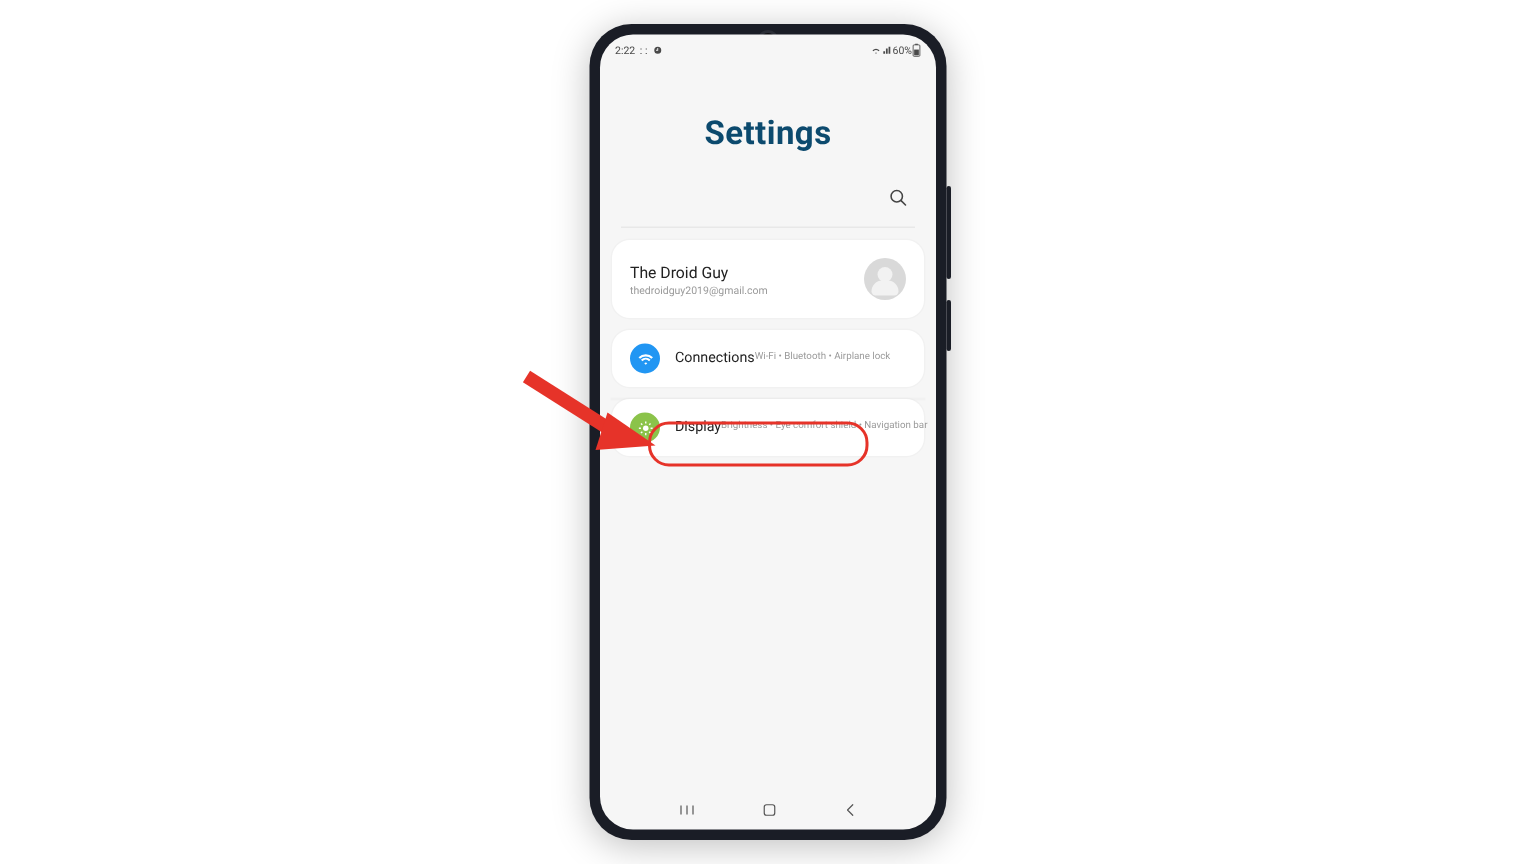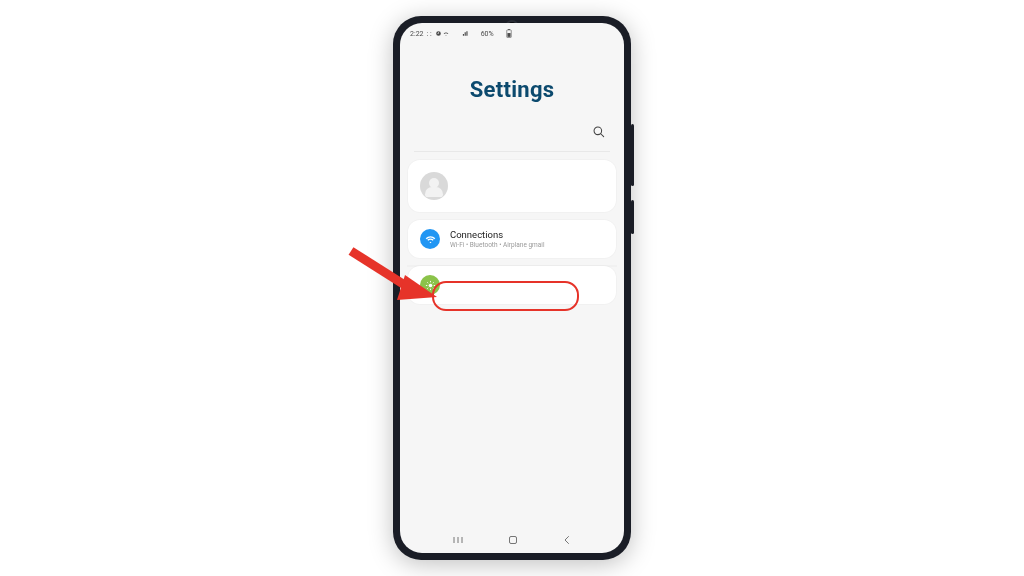--- a/index.html
+++ b/index.html
@@ -2,41 +2,41 @@
 <html><head>
 <meta charset="utf-8">
 <style>
   html,body{margin:0;padding:0;width:1024px;height:576px;background:#fff;font-family:-apple-system,BlinkMacSystemFont,"Segoe UI",Roboto,Arial,sans-serif;overflow:hidden;position:relative}
   .phone{position:absolute;left:393px;top:16px;width:238px;height:544px;background:#1a1d26;border-radius:28px;box-shadow:0 4px 24px rgba(0,0,0,.25)}
   .side-btn{position:absolute;right:-3px;background:#1a1d26;border-radius:2px}
   .side-btn.vol{top:108px;width:3px;height:62px}
   .side-btn.pwr{top:184px;width:3px;height:34px}
   .screen{position:absolute;left:7px;top:7px;right:7px;bottom:7px;background:#f6f6f6;border-radius:22px;overflow:hidden;display:flex;flex-direction:column}
   .camera{position:absolute;left:50%;top:4px;transform:translateX(-50%);width:10px;height:10px;background:#0b0c10;border-radius:50%;border:2px solid #2a2d36}
-  .status-bar{display:flex;justify-content:flex-start;align-items:center;font-size:7px;color:#4a4a4a;padding:4px 10px 0;height:14px}
+  .status-bar{display:flex;justify-content:space-between;align-items:center;font-size:7px;color:#4a4a4a;padding:4px 10px 0;height:14px}
   .sb-left{display:flex;gap:3px;align-items:center}
-  .sb-right{display:flex;gap:12px;align-items:center}
+  .sb-right{display:flex;gap:0;align-items:center}
   .header{text-align:center;padding:36px 0 22px}
   .header-title{font-size:22px;font-weight:700;color:#0c4a6e;letter-spacing:.3px}
   .search-row{display:flex;justify-content:flex-end;padding:0 18px 8px}
   .divider{height:1px;background:#e8e8e8;margin:0 14px}
   .content{flex:1;overflow:hidden;padding:8px 8px 0}
   .card{background:#fff;border-radius:12px;margin-bottom:8px;box-shadow:0 0 0 1px rgba(0,0,0,.02)}
   .account{display:flex;align-items:center;padding:12px 12px}
   .account-txt{flex:1}
   .acct-name{font-size:10.5px;color:#222;margin-bottom:2px}
   .acct-mail{font-size:7px;color:#9a9a9a}
   .avatar{width:28px;height:28px;min-width:28px;background:#d9d9d9;border-radius:50%;position:relative}
   .avatar::before{content:"";position:absolute;left:50%;top:6px;transform:translateX(-50%);width:10px;height:10px;background:#f2f2f2;border-radius:50%}
   .avatar::after{content:"";position:absolute;left:50%;bottom:3px;transform:translateX(-50%);width:18px;height:10px;background:#f2f2f2;border-radius:10px 10px 4px 4px}
   .row{display:flex;align-items:center;padding:9px 12px;position:relative}
   .row + .row::before{content:"";position:absolute;left:40px;right:12px;top:0;height:1px;background:#f0f0f0}
   .icn{width:20px;height:20px;min-width:20px;border-radius:50%;display:flex;align-items:center;justify-content:center;margin-right:10px}
   .icn svg{width:11px;height:11px;fill:#fff}
-  .row-txt{display:flex;flex-direction:column;min-width:0}
+  .row-txt{display:flex;flex-direction:row;min-width:0}
   .row-title{font-size:9.5px;color:#222;line-height:1.25}
   .row-sub{font-size:6.5px;color:#9a9a9a;line-height:1.3;white-space:nowrap}
   .nav-bar{height:26px;display:flex;justify-content:space-around;align-items:center;padding:0 30px}
   .highlight-oval{position:absolute;border:2.5px solid #e63329;border-radius:14px;pointer-events:none}
   .arrow{position:absolute;pointer-events:none}
   .arrow-line{stroke:#e63329;stroke-width:9;fill:none}
   .arrow-head{fill:#e63329}
 </style>
 </head>
 <body>
@@ -89,33 +89,37 @@
             <circle cx="10" cy="10" r="6.5" fill="none" stroke="#444" stroke-width="1.8"></circle>
             <line x1="15" y1="15" x2="20" y2="20" stroke="#444" stroke-width="1.8" stroke-linecap="round"></line>
           </svg>
       </span>
     </div>
     <div class="divider"></div>
 
     <div class="content">
 
       <div class="card account">
+        <div class="account-txt">
+          <div class="acct-name">The Droid Guy</div>
+          <div class="acct-mail">thedroidguy2019@gmail.com</div>
+        </div>
         <div class="avatar"></div>
       </div>
 
       <div class="card">
         <div class="row" id="row-connections">
           <div class="icn" style="background:#2196f3">
               <svg viewBox="0 0 24 24">
                 <path d="M12 20l-2.2-2.2a3.2 3.2 0 014.4 0zM5 12.6a10 10 0 0114 0l-2.2 2.2a7 7 0 00-9.6 0zM1.5 9a15 15 0 0121 0l-2.2 2.2a12 12 0 00-16.6 0z"></path>
               </svg>
             </div>
           <div class="row-txt">
             <div class="row-title">Connections</div>
-            <div class="row-sub">Wi-Fi  •  Bluetooth  •  Airplane gmail</div>
+            <div class="row-sub">Wi-Fi  •  Bluetooth  •  Airplane lock</div>
           </div>
         </div>
       </div>
 
       <div class="card">
       </div>
 
       <div class="card">
         <div class="row">
           <div class="icn" style="background:#8bc34a">
@@ -126,20 +130,24 @@
                   <line x1="12" y1="19" x2="12" y2="22"></line>
                   <line x1="2" y1="12" x2="5" y2="12"></line>
                   <line x1="19" y1="12" x2="22" y2="12"></line>
                   <line x1="5" y1="5" x2="7" y2="7"></line>
                   <line x1="17" y1="17" x2="19" y2="19"></line>
                   <line x1="5" y1="19" x2="7" y2="17"></line>
                   <line x1="17" y1="7" x2="19" y2="5"></line>
                 </g>
               </svg>
             </div>
+          <div class="row-txt">
+            <div class="row-title">Display</div>
+            <div class="row-sub">Brightness  •  Eye comfort shield  •  Navigation bar</div>
+          </div>
         </div>
       </div>
 
     </div>
 
     <div class="nav-bar">
       <span><svg width="14" height="12" viewBox="0 0 24 24">
             <line x1="4" y1="6" x2="4" y2="18" stroke="#555" stroke-width="1.6"></line>
             <line x1="12" y1="6" x2="12" y2="18" stroke="#555" stroke-width="1.6"></line>
             <line x1="20" y1="6" x2="20" y2="18" stroke="#555" stroke-width="1.6"></line>

